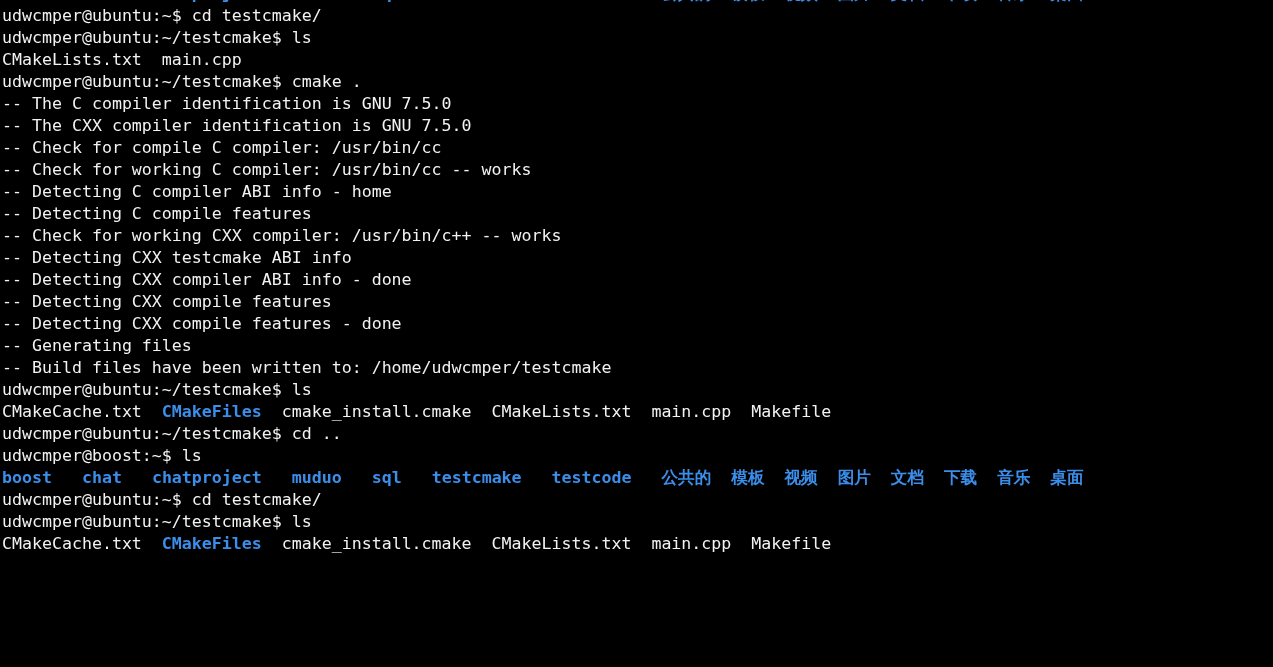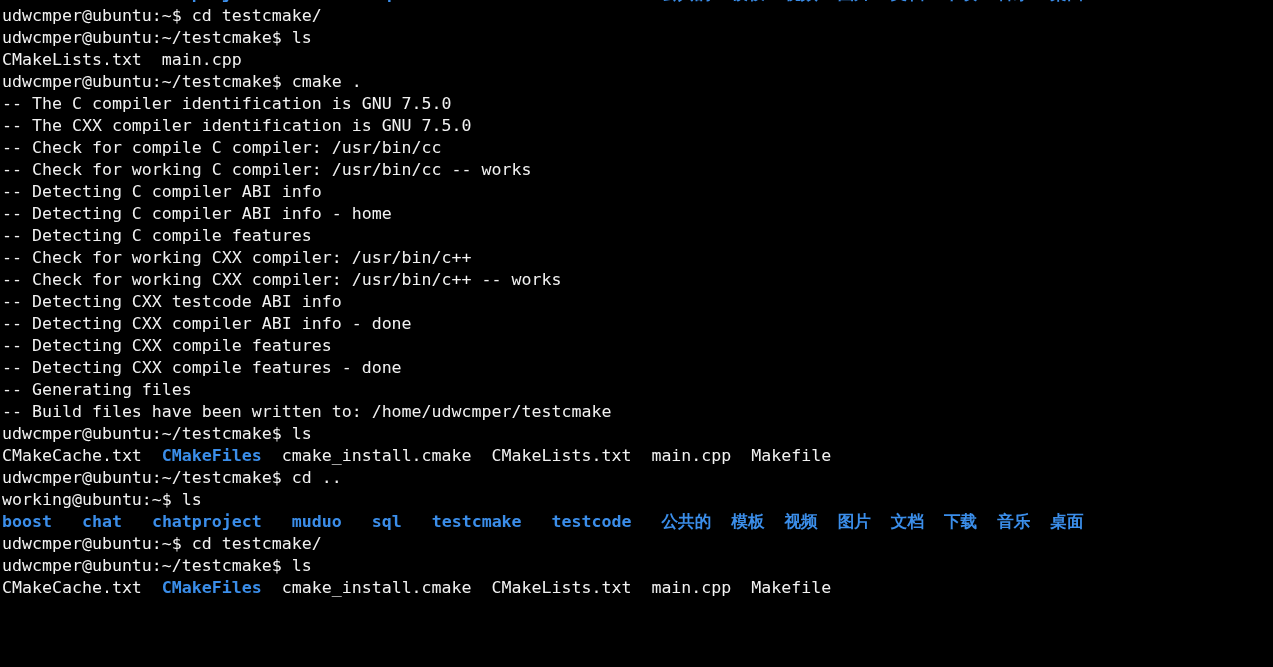--- a/index.html
+++ b/index.html
@@ -55,33 +55,31 @@
   <div id="buffer">
       <div class="line"><span class="seg c-dir" style="color: rgb(59, 142, 234);">boost</span><span class="seg c-white">   </span><span class="seg c-dir" style="color: rgb(59, 142, 234);">chat</span><span class="seg c-white">   </span><span class="seg c-dir" style="color: rgb(59, 142, 234);">chatproject</span><span class="seg c-white">   </span><span class="seg c-dir" style="color: rgb(59, 142, 234);">muduo</span><span class="seg c-white">   </span><span class="seg c-dir" style="color: rgb(59, 142, 234);">sql</span><span class="seg c-white">   </span><span class="seg c-dir" style="color: rgb(59, 142, 234);">testcmake</span><span class="seg c-white">   </span><span class="seg c-dir" style="color: rgb(59, 142, 234);">testcode</span><span class="seg c-white">   </span><span class="seg c-dir" style="color: rgb(59, 142, 234);">公共的</span><span class="seg c-white">  </span><span class="seg c-dir" style="color: rgb(59, 142, 234);">模板</span><span class="seg c-white">  </span><span class="seg c-dir" style="color: rgb(59, 142, 234);">视频</span><span class="seg c-white">  </span><span class="seg c-dir" style="color: rgb(59, 142, 234);">图片</span><span class="seg c-white">  </span><span class="seg c-dir" style="color: rgb(59, 142, 234);">文档</span><span class="seg c-white">  </span><span class="seg c-dir" style="color: rgb(59, 142, 234);">下载</span><span class="seg c-white">  </span><span class="seg c-dir" style="color: rgb(59, 142, 234);">音乐</span><span class="seg c-white">  </span><span class="seg c-dir" style="color: rgb(59, 142, 234);">桌面</span></div>
       <div class="line"><span class="seg c-white">udwcmper@ubuntu:~$ cd testcmake/</span></div>
       <div class="line"><span class="seg c-white">udwcmper@ubuntu:~/testcmake$ ls</span></div>
       <div class="line"><span class="seg c-white">CMakeLists.txt  main.cpp</span></div>
       <div class="line"><span class="seg c-white">udwcmper@ubuntu:~/testcmake$ cmake .</span></div>
       <div class="line"><span class="seg c-white">-- The C compiler identification is GNU 7.5.0</span></div>
       <div class="line"><span class="seg c-white">-- The CXX compiler identification is GNU 7.5.0</span></div>
       <div class="line"><span class="seg c-white">-- Check for compile C compiler: /usr/bin/cc</span></div>
       <div class="line"><span class="seg c-white">-- Check for working C compiler: /usr/bin/cc -- works</span></div>
-      <div class="line"><span class="seg c-white">-- Detecting C compiler ABI info</span></div>
       <div class="line"><span class="seg c-white">-- Detecting C compiler ABI info - home</span></div>
       <div class="line"><span class="seg c-white">-- Detecting C compile features</span></div>
-      <div class="line"><span class="seg c-white">-- Check for working CXX compiler: /usr/bin/c++</span></div>
       <div class="line"><span class="seg c-white">-- Check for working CXX compiler: /usr/bin/c++ -- works</span></div>
-      <div class="line"><span class="seg c-white">-- Detecting CXX testcode ABI info</span></div>
+      <div class="line"><span class="seg c-white">-- Detecting CXX testcmake ABI info</span></div>
       <div class="line"><span class="seg c-white">-- Detecting CXX compiler ABI info - done</span></div>
       <div class="line"><span class="seg c-white">-- Detecting CXX compile features</span></div>
       <div class="line"><span class="seg c-white">-- Detecting CXX compile features - done</span></div>
       <div class="line"><span class="seg c-white">-- Generating files</span></div>
       <div class="line"><span class="seg c-white">-- Build files have been written to: /home/udwcmper/testcmake</span></div>
       <div class="line"><span class="seg c-white">udwcmper@ubuntu:~/testcmake$ ls</span></div>
       <div class="line"><span class="seg c-white">CMakeCache.txt  </span><span class="seg c-dir" style="color: rgb(59, 142, 234);">CMakeFiles</span><span class="seg c-white">  cmake_install.cmake  CMakeLists.txt  main.cpp  Makefile</span></div>
       <div class="line"><span class="seg c-white">udwcmper@ubuntu:~/testcmake$ cd ..</span></div>
-      <div class="line"><span class="seg c-white">working@ubuntu:~$ ls</span></div>
+      <div class="line"><span class="seg c-white">udwcmper@boost:~$ ls</span></div>
       <div class="line"><span class="seg c-dir" style="color: rgb(59, 142, 234);">boost</span><span class="seg c-white">   </span><span class="seg c-dir" style="color: rgb(59, 142, 234);">chat</span><span class="seg c-white">   </span><span class="seg c-dir" style="color: rgb(59, 142, 234);">chatproject</span><span class="seg c-white">   </span><span class="seg c-dir" style="color: rgb(59, 142, 234);">muduo</span><span class="seg c-white">   </span><span class="seg c-dir" style="color: rgb(59, 142, 234);">sql</span><span class="seg c-white">   </span><span class="seg c-dir" style="color: rgb(59, 142, 234);">testcmake</span><span class="seg c-white">   </span><span class="seg c-dir" style="color: rgb(59, 142, 234);">testcode</span><span class="seg c-white">   </span><span class="seg c-dir" style="color: rgb(59, 142, 234);">公共的</span><span class="seg c-white">  </span><span class="seg c-dir" style="color: rgb(59, 142, 234);">模板</span><span class="seg c-white">  </span><span class="seg c-dir" style="color: rgb(59, 142, 234);">视频</span><span class="seg c-white">  </span><span class="seg c-dir" style="color: rgb(59, 142, 234);">图片</span><span class="seg c-white">  </span><span class="seg c-dir" style="color: rgb(59, 142, 234);">文档</span><span class="seg c-white">  </span><span class="seg c-dir" style="color: rgb(59, 142, 234);">下载</span><span class="seg c-white">  </span><span class="seg c-dir" style="color: rgb(59, 142, 234);">音乐</span><span class="seg c-white">  </span><span class="seg c-dir" style="color: rgb(59, 142, 234);">桌面</span></div>
       <div class="line"><span class="seg c-white">udwcmper@ubuntu:~$ cd testcmake/</span></div>
       <div class="line"><span class="seg c-white">udwcmper@ubuntu:~/testcmake$ ls</span></div>
       <div class="line"><span class="seg c-white">CMakeCache.txt  </span><span class="seg c-dir" style="color: rgb(59, 142, 234);">CMakeFiles</span><span class="seg c-white">  cmake_install.cmake  CMakeLists.txt  main.cpp  Makefile</span></div>
     </div>
 </div>
 
 </body></html>

